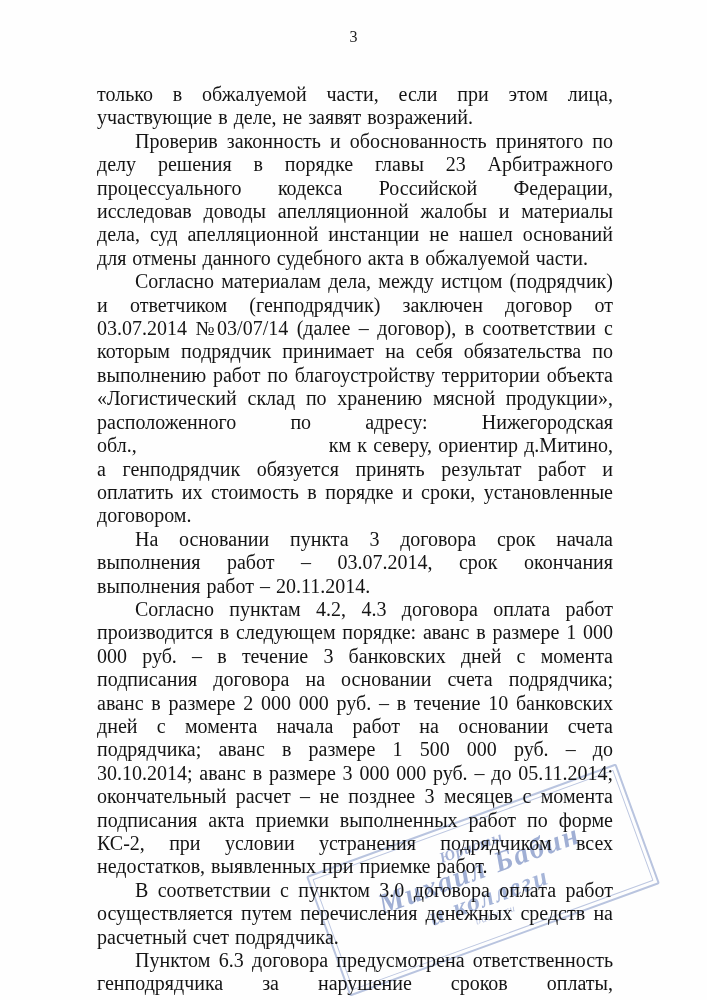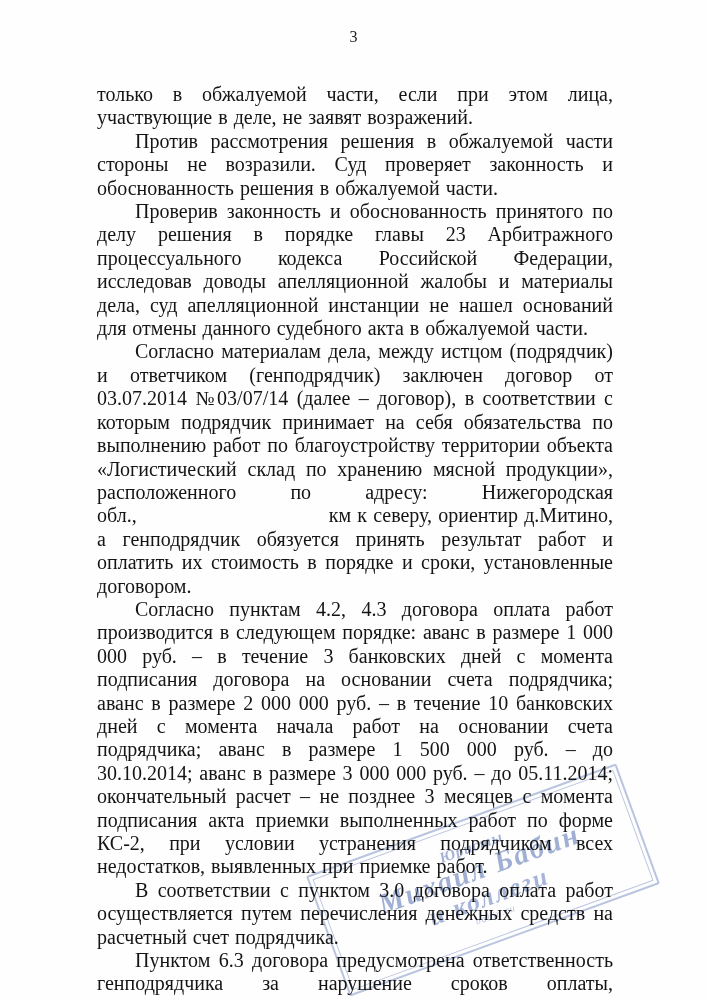--- a/index.html
+++ b/index.html
@@ -114,21 +114,21 @@
       <div class="stamp-small">Юристы</div>
       <div class="stamp-big">Михаил Бабин</div>
       <div class="stamp-big2">и коллеги</div>
       <div class="stamp-url">babin.ru</div>
     </div>
   </div>
 
   <div class="doc-body">
 
   <p class="para">только в обжалуемой части, если при этом лица, участвующие в деле, не заявят возражений.</p>
-      <p class="para indent">Против рассмотрения решения в обжалуемой части стороны не возразили. Суд проверяет законность и обоснованность решения в обжалуемой части.</p>
       <p class="para indent">Проверив законность и обоснованность принятого по делу решения в порядке главы 23 Арбитражного процессуального кодекса Российской Федерации, исследовав доводы апелляционной жалобы и материалы дела, суд апелляционной инстанции не нашел оснований для отмены данного судебного акта в обжалуемой части.</p>
       <p class="para indent">Согласно материалам дела, между истцом (подрядчик) и ответчиком (генподрядчик) заключен договор от 03.07.2014 №03/07/14 (далее – договор), в соответствии с которым подрядчик принимает на себя обязательства по выполнению работ по благоустройству территории объекта «Логистический склад по хранению мясной продукции», расположенного по адресу: Нижегородская обл.,&nbsp;&nbsp;&nbsp;&nbsp;&nbsp;&nbsp;&nbsp;&nbsp;&nbsp;&nbsp;&nbsp;&nbsp;&nbsp;&nbsp;&nbsp;&nbsp;&nbsp;&nbsp;&nbsp;&nbsp;&nbsp;&nbsp;&nbsp;&nbsp;&nbsp;&nbsp;&nbsp;&nbsp;&nbsp;&nbsp; км к северу, ориентир д.Митино, а генподрядчик обязуется принять результат работ и оплатить их стоимость в порядке и сроки, установленные договором.</p>
+      <p class="para indent">На основании пункта 3 договора срок начала выполнения работ – 03.07.2014, срок окончания выполнения работ – 20.11.2014.</p>
       <p class="para indent">Согласно пунктам 4.2, 4.3 договора оплата работ производится в следующем порядке: аванс в размере 1 000 000 руб. – в течение 3 банковских дней с момента подписания договора на основании счета подрядчика; аванс в размере 2 000 000 руб. – в течение 10 банковских дней с момента начала работ на основании счета подрядчика; аванс в размере 1 500 000 руб. – до 30.10.2014; аванс в размере 3 000 000 руб. – до 05.11.2014; окончательный расчет – не позднее 3 месяцев с момента подписания акта приемки выполненных работ по форме КС-2, при условии устранения подрядчиком всех недостатков, выявленных при приемке работ.</p>
       <p class="para indent">В соответствии с пунктом 3.0 договора оплата работ осуществляется путем перечисления денежных средств на расчетный счет подрядчика.</p>
       <p class="para indent">Пунктом 6.3 договора предусмотрена ответственность генподрядчика за нарушение сроков оплаты, установленных пунктами 4.1 – 4.3 договора, в виде пени в размере 0,1% от общей стоимости работ за каждый день просрочки.</p>
     </div>
 
 </div>
 
 </body></html>

